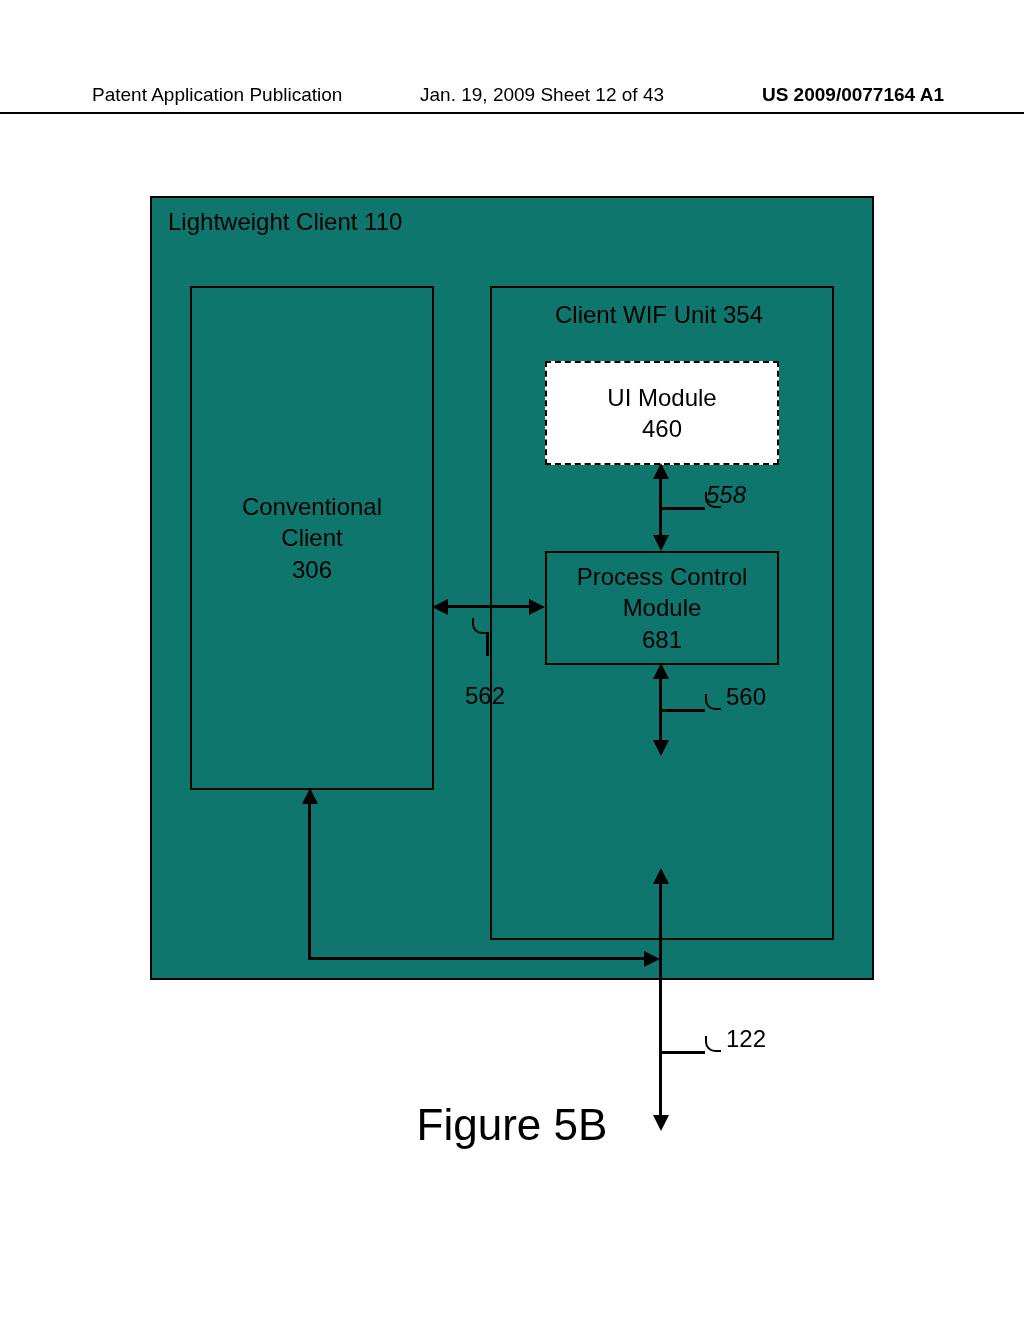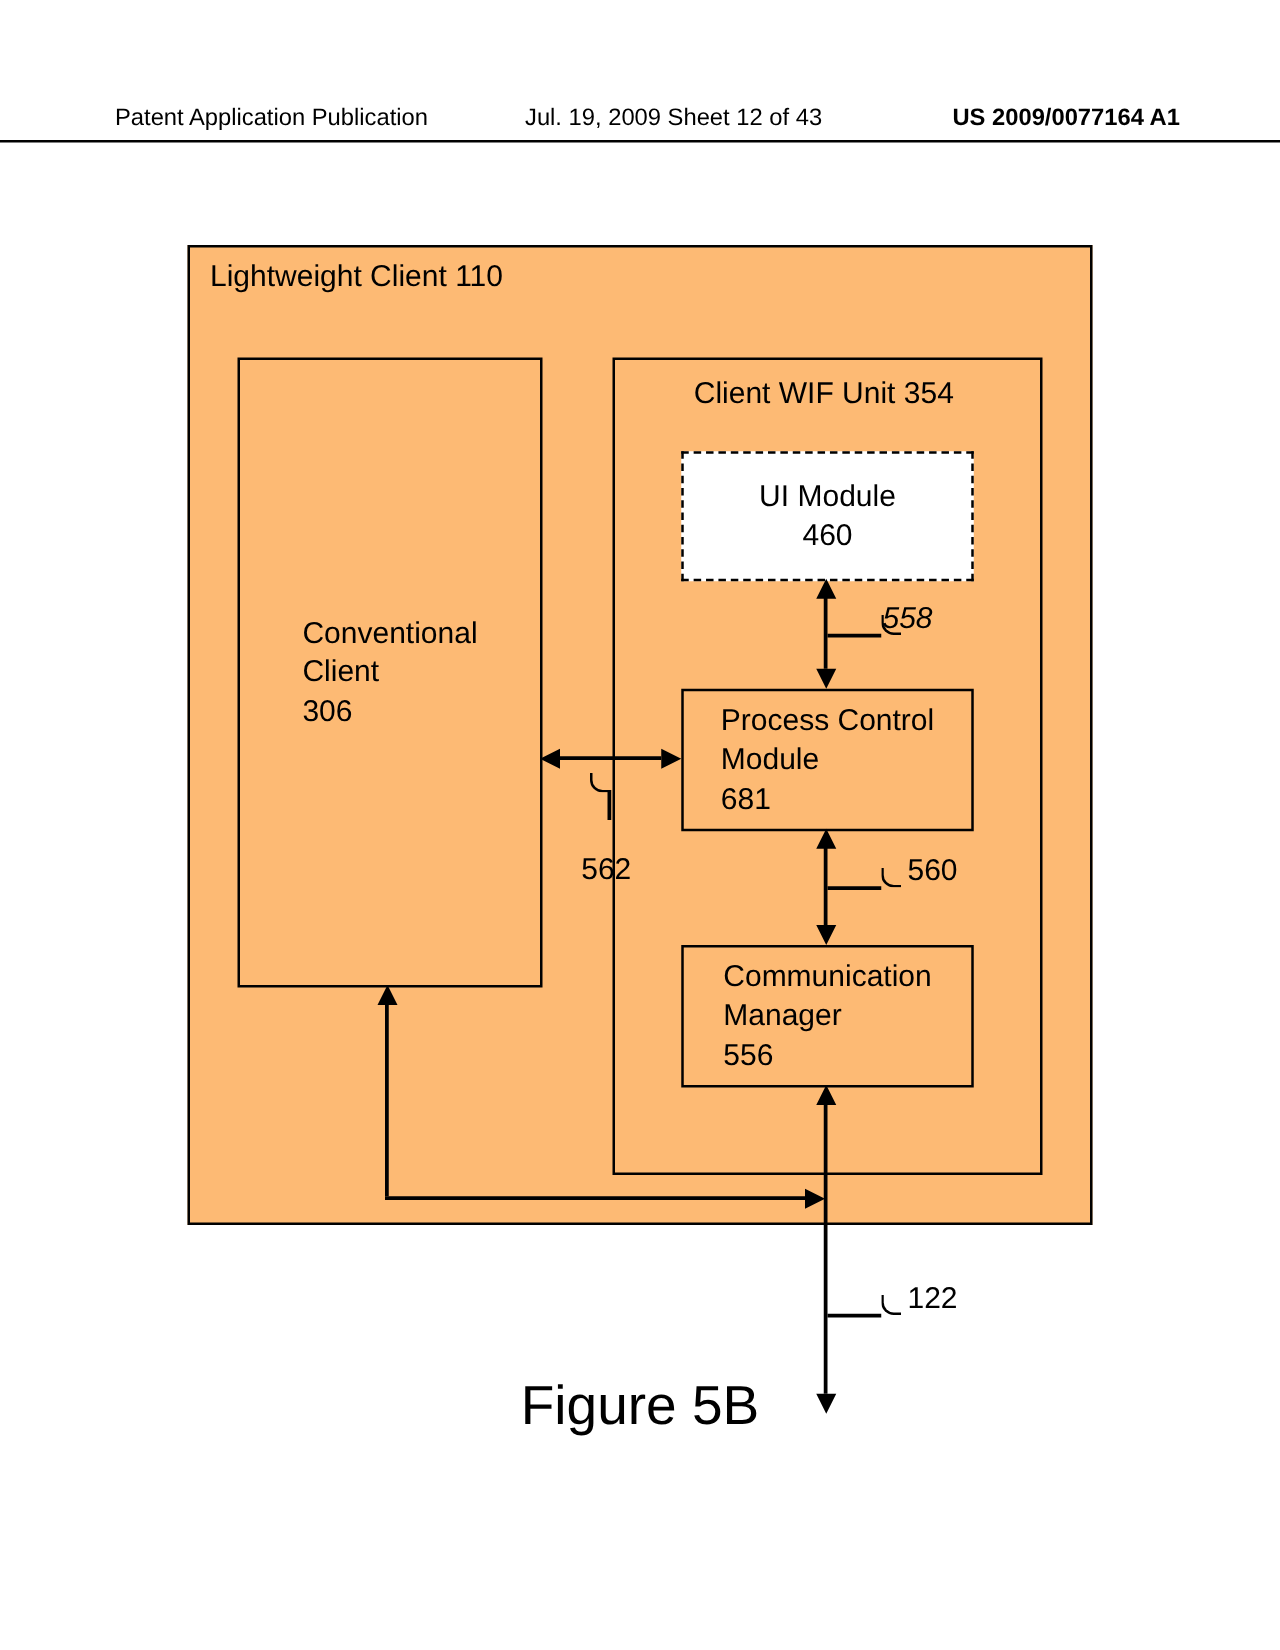--- a/index.html
+++ b/index.html
@@ -49,22 +49,22 @@
     top: 1100px;
     left: 0;
     width: 1024px;
     text-align: center;
     font-size: 44px;
   }
 
   .box {
     position: absolute;
     border: 2.5px solid #000;
-    background: #fdba74;
-    text-align: left;
+    background: #0f766e;
+    text-align: center;
     font-size: 24px;
     line-height: 1.3;
   }
   .dashed-box {
     position: absolute;
     border: 2.5px dashed #000;
     background: #fff;
     text-align: center;
     font-size: 24px;
     line-height: 1.3;
@@ -116,21 +116,21 @@
     background: transparent;
   }
 </style>
 </head>
 <body>
 
 <div class="page">
 
   <div class="header">
     <span class="pub">Patent Application Publication</span>
-    <span class="date">Jul. 19, 2009  Sheet 12 of 43</span>
+    <span class="date">Jan. 19, 2009  Sheet 12 of 43</span>
     <span class="pub-no">US 2009/0077164 A1</span>
   </div>
 
   <div class="diagram">
 
     <div class="box" style="left:0; top:0; width:720px; height:780px;"></div>
     <div class="label" style="left:18px; top:12px;">Lightweight Client 110</div>
 
     <div class="box" style="left:40px; top:90px; width:240px; height:500px; display:flex; align-items:center; justify-content:center; white-space:pre-line;">Conventional
 Client
@@ -139,23 +139,20 @@
     <div class="box" style="left:340px; top:90px; width:340px; height:650px;"></div>
     <div class="label" style="left:405px; top:105px;">Client WIF Unit 354</div>
 
     <div class="dashed-box" style="left:395px; top:165px; width:230px; height:100px; display:flex; align-items:center; justify-content:center; white-space:pre-line;">UI Module
 460</div>
 
     <div class="box" style="left:395px; top:355px; width:230px; height:110px; display:flex; align-items:center; justify-content:center; white-space:pre-line;">Process Control
 Module
 681</div>
 
-    <div class="box" style="left:395px; top:560px; width:230px; height:110px; display:flex; align-items:center; justify-content:center; white-space:pre-line;">Communication
-Manager
-556</div>
 
     <div class="line" style="left:509px; top:281px; width:2.5px; height:58px;"></div>
     <div class="arrow-up" style="left:502.5px; top:267px;"></div>
     <div class="arrow-down" style="left:502.5px; top:339px;"></div>
     <div class="leader-hook" style="left:555px; top:296px;"></div>
     <div class="line" style="left:512px; top:311px; width:43px; height:2.5px;"></div>
     <div class="label" style="left:556px; top:285px;font-style:italic;">558</div>
 
     <div class="line" style="left:509px; top:481px; width:2.5px; height:63px;"></div>
     <div class="arrow-up" style="left:502.5px; top:467px;"></div>

